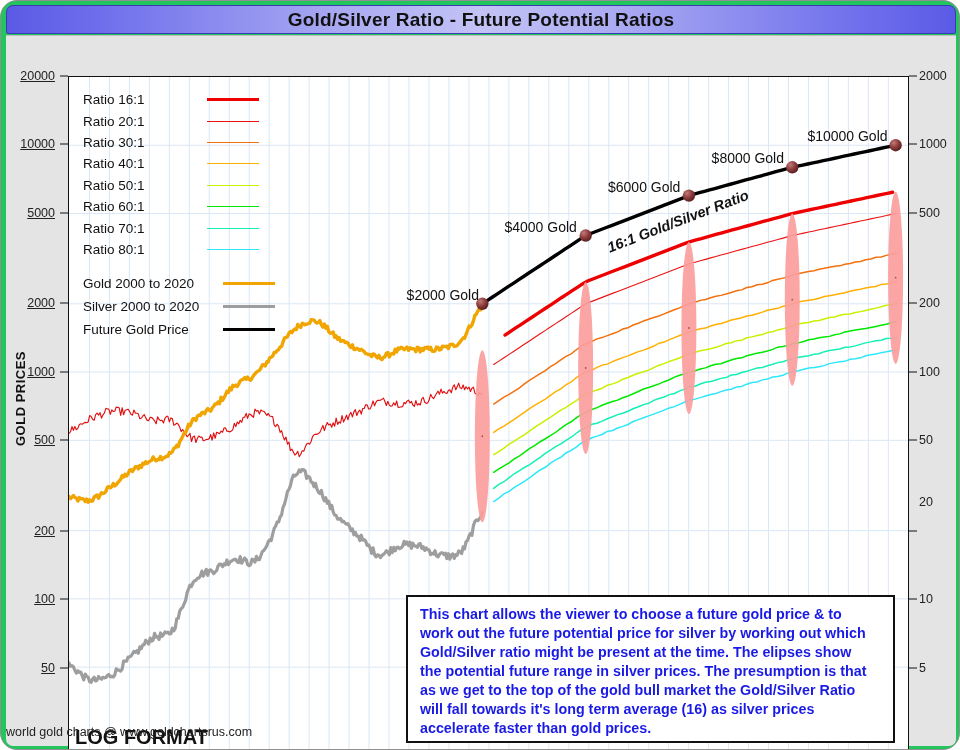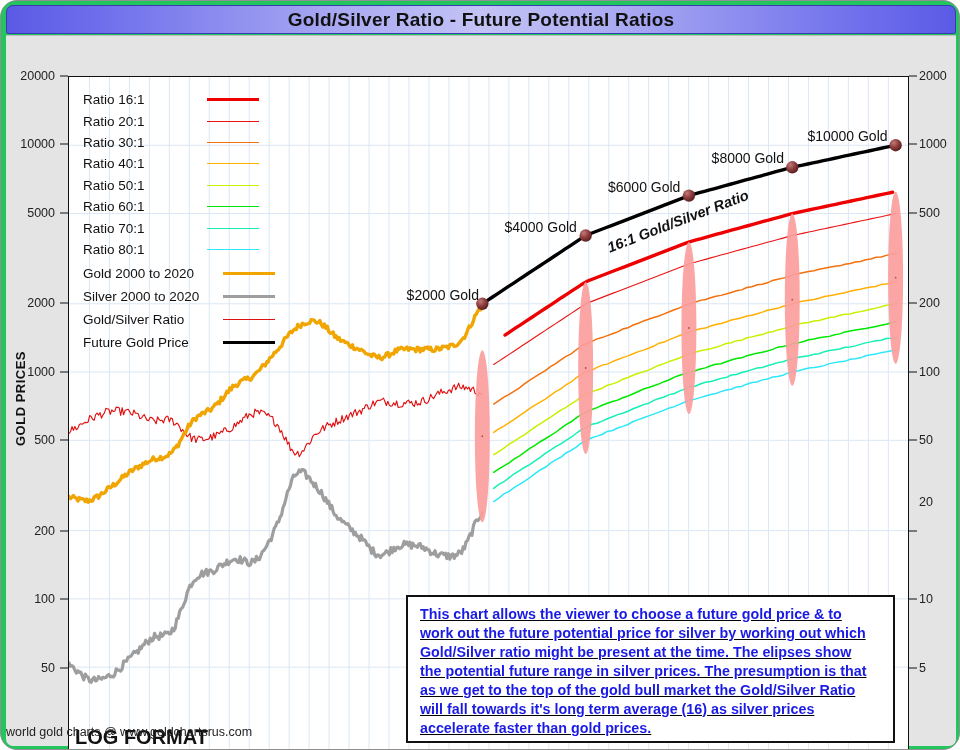--- a/index.html
+++ b/index.html
@@ -47,21 +47,21 @@
     background: #ffffff;
     border: 1px solid #111;
     overflow: hidden;
   }
   #gridlayer { position: absolute; inset: 0; }
   
   .ytick {
     position: absolute; font-size: 12.5px; color: #222;
     white-space: nowrap;
   }
-  .ytick.left  { right: 962px; text-align: right; transform: translateY(-50%); }
+  .ytick.left  { right: 962px; text-align: right; transform: translateY(-50%); text-decoration: underline; }
   .ytick.right { left: 911px;  text-align: left;  transform: translateY(-50%); }
   .tickmark {
     position: absolute; height: 1px; background: #111;
     transform: translateY(-50%);
   }
   .tickmark.left  { left: 55px; width: 8px; }
   .tickmark.right { left: 902px; width: 8px; }
   #axis-title-left, #axis-title-right {
     position: absolute; font-size: 13px; font-weight: bold; color: #111;
     letter-spacing: .5px; white-space: nowrap;
@@ -71,21 +71,21 @@
   #axis-title-right { left: 908px; top: 355px; transform: rotate(-90deg); }
   
   #legend {
     position: absolute; left: 14px; top: 12px;
     font-size: 13.5px; color: #111;
   }
   .lg-row { display: flex; align-items: center; height: 21.4px; }
   .lg-row .lab { width: 124px; white-space: nowrap; }
   .lg-row.wide .lab { width: 140px; }
   .lg-swatch { height: 0; border-top-style: solid; width: 52px; }
-  #legend .group2 { margin-top: 2px; }
+  #legend .group2 { margin-top: 12px; }
   #legend .group2 .lg-row { height: 23px; }
   
   .gold-label {
     position: absolute; font-size: 14px; color: #111;
     white-space: nowrap; transform: translate(-100%, -50%);
   }
   #ratio-curve-label {
     position: absolute; font-size: 14.5px; font-weight: bold;
     font-style: italic; color: #111; white-space: nowrap;
     transform: rotate(-21deg); transform-origin: 0 50%;
@@ -93,21 +93,20 @@
   #log-format {
     position: absolute; left: 6px; top: 649px;
     font-size: 20px; font-weight: bold; color: #111;
   }
   
   #notebox {
     position: absolute; left: 337px; top: 518px;
     width: 489px; height: 148px;
     background: #fff; border: 2px solid #111;
     padding: 8px 20px 0 12px;
-    text-decoration: underline;
   }
   #notebox p {
     margin: 0; font-size: 14.3px; font-weight: bold;
     color: #1a1ae6; line-height: 19px;
   }
   
   #footer {
     position: absolute; left: 0; top: 689px; width: 950px;
     text-align: left; font-size: 12.5px; color: #222;
   }
@@ -303,24 +302,20 @@
         <div class="group2">
             <div class="lg-row wide">
               <span class="lab">Gold 2000 to 2020</span>
               <span class="lg-swatch" style="border-top-width: 3.4px; border-top-color: rgb(240, 165, 0);"></span>
             </div>
             <div class="lg-row wide">
               <span class="lab">Silver 2000 to 2020</span>
               <span class="lg-swatch" style="border-top-width: 3.4px; border-top-color: rgb(158, 158, 158);"></span>
             </div>
             <div class="lg-row wide">
-              <span class="lab">Gold/Silver Ratio</span>
-              <span class="lg-swatch" style="border-top-width: 1.1px; border-top-color: rgb(224, 16, 16);"></span>
-            </div>
-            <div class="lg-row wide">
               <span class="lab">Future Gold Price</span>
               <span class="lg-swatch" style="border-top-width: 3.4px; border-top-color: rgb(0, 0, 0);"></span>
             </div>
           </div>
       </div>
 
       <div id="gold-labels">
           <div class="gold-label" style="left: 410px; top: 218.333px;">$2000 Gold</div>
           <div class="gold-label" style="left: 507.857px; top: 149.899px;">$4000 Gold</div>
           <div class="gold-label" style="left: 611.429px; top: 109.868px;">$6000 Gold</div>

